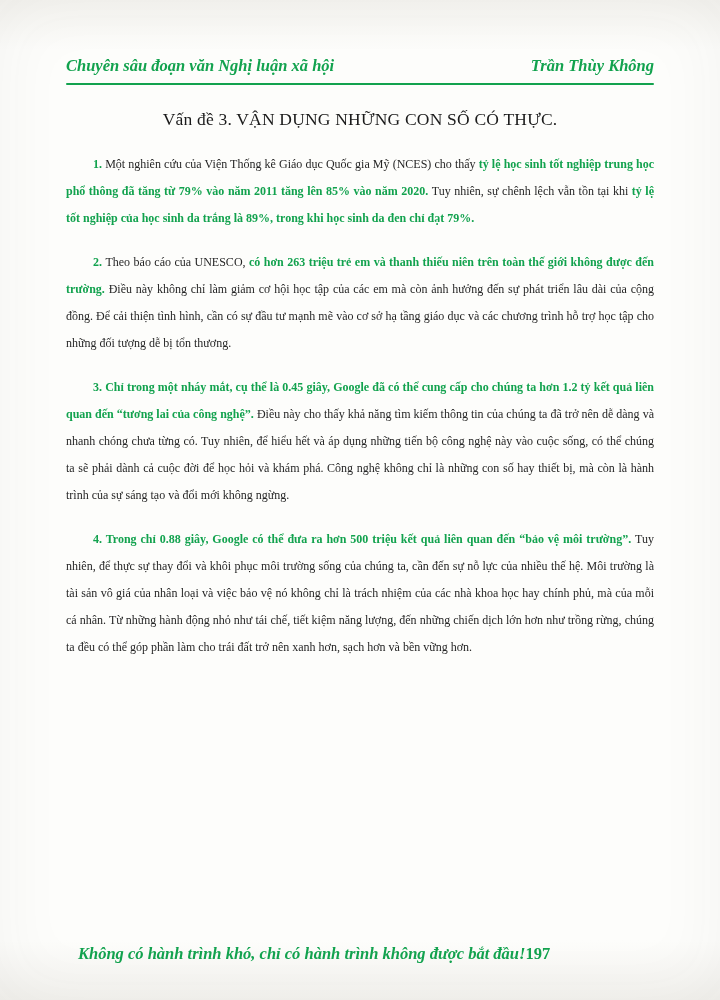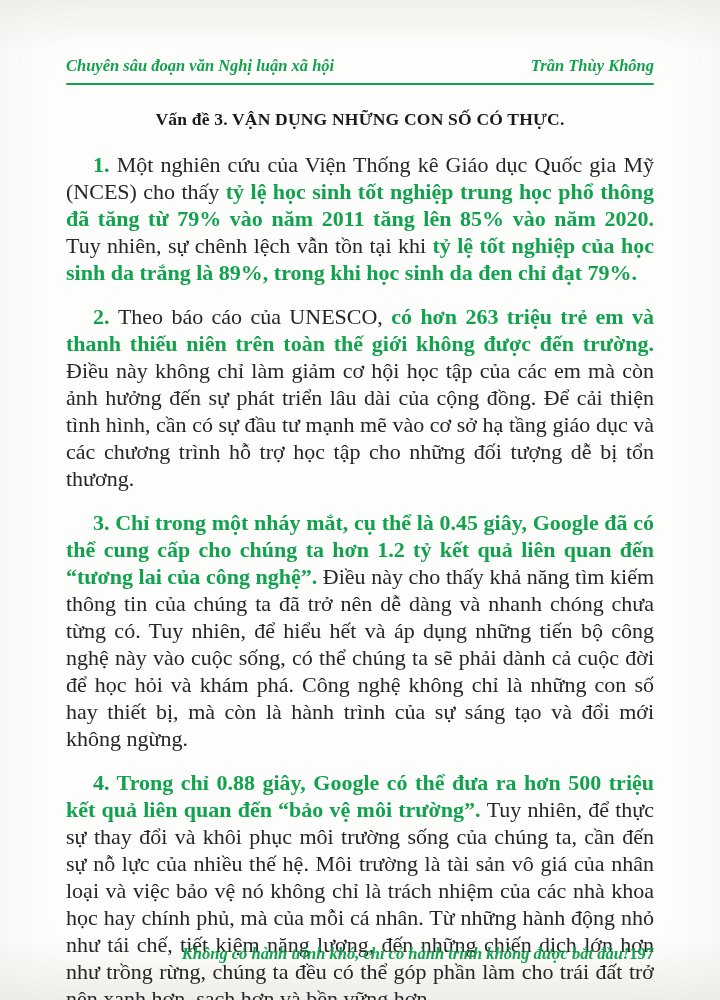--- a/index.html
+++ b/index.html
@@ -31,47 +31,47 @@
   .header-rule {
     height: 2px;
     background: var(--green);
     margin-top: 7px;
     border-radius: 1px;
   }
   .page-title {
     margin: 24px 0 8px 0;
     text-align: center;
     font-size: 17.5px;
-    font-weight: 700;
+    font-weight: 400;
     color: #1a1a1a;
     letter-spacing: 0.2px;
   }
   .content {
     margin-top: 21px;
   }
   .para {
     margin: 0 0 17px 0;
-    font-size: 22px;
+    font-size: 12px;
     line-height: 27px;
     text-align: justify;
     text-indent: 27px;
     color: #262626;
   }
   .seg-black { color: #262626; }
   .seg-green {
     color: var(--green);
     font-weight: 700;
   }
   .page-footer {
     position: absolute;
     left: 66px;
-    right: 66px;
+    right: 72px;
     bottom: 36px;
     display: flex;
-    justify-content: flex-end;
+    justify-content: flex-start;
     align-items: baseline;
     color: var(--green);
     font-weight: 700;
     font-size: 16.5px;
   }
   .footer-quote {
     font-style: italic;
     padding-left: 12px;
   }
   .page-number {

